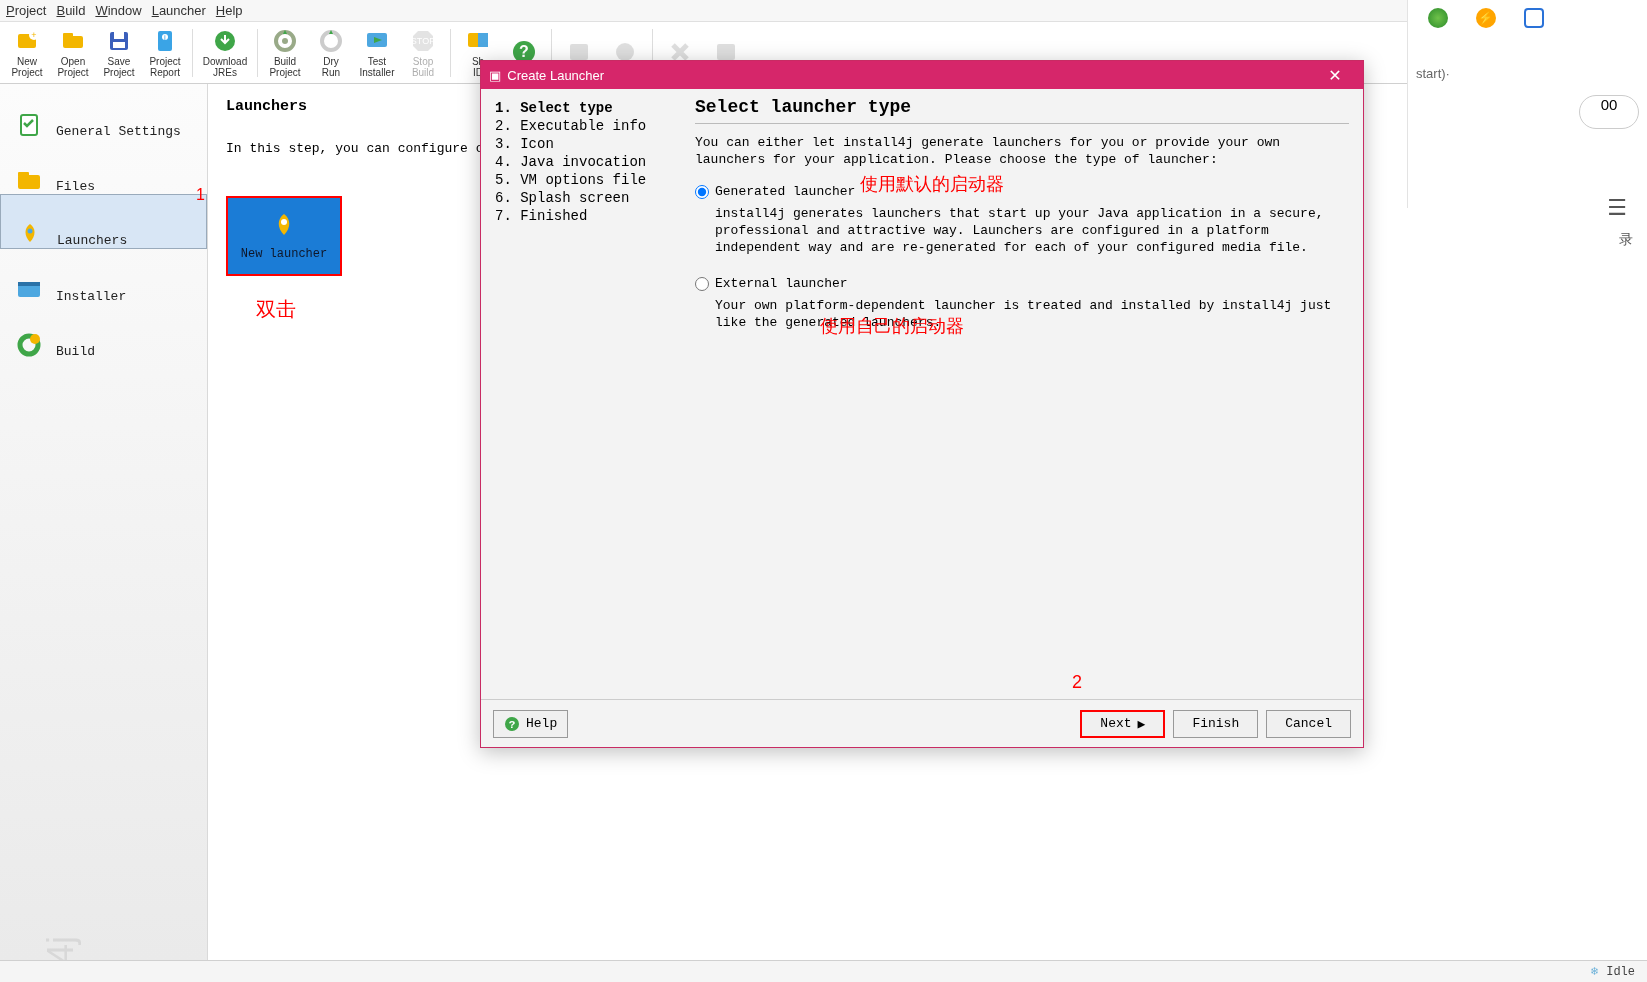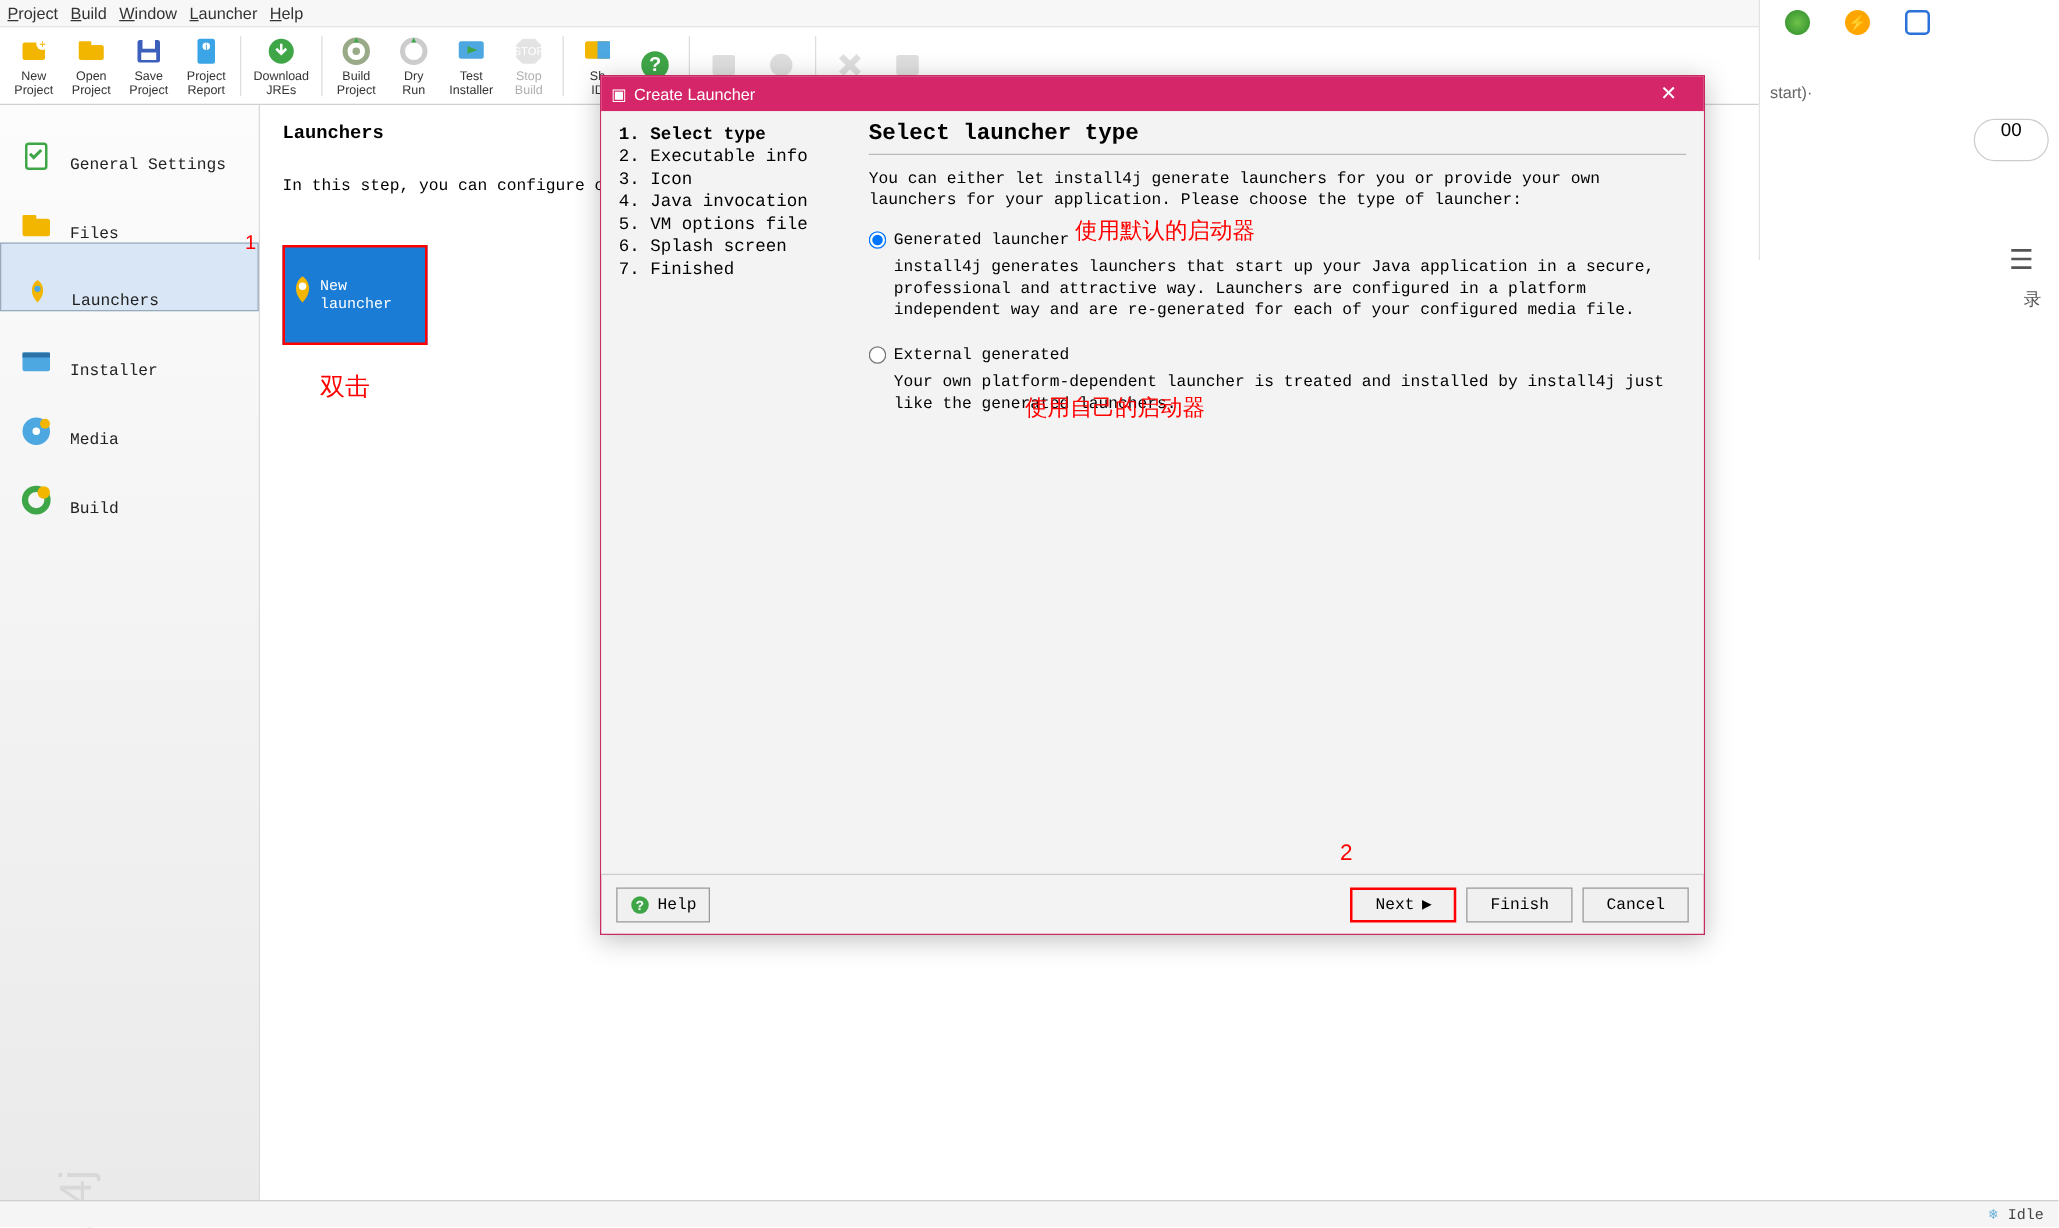--- a/index.html
+++ b/index.html
@@ -98,23 +98,24 @@
 }
 .launcher-tile {
   position: absolute;
   top: 196px;
   left: 226px;
   width: 116px;
   height: 80px;
   background: #1b7cd6;
   border: 2px solid red;
   display: flex;
+  flex-direction: column;
   align-items: center;
   justify-content: center;
-  color: #ffffff;
+  color: #0f172a;
   font-family: "Courier New", monospace;
   font-size: 12px;
 }
 .launcher-tile .roc { width: 28px; height: 28px; margin-bottom: 8px; }
 .ann1 {
   position: absolute;
   top: 186px;
   left: 196px;
   color: red;
   font-size: 16px;
@@ -417,30 +418,20 @@
       <span>Launchers</span>
     </div>
     <div class="side-item">
       <div class="side-ic">
           <svg width="28" height="28">
             <rect x="3" y="6" width="22" height="15" fill="#4da7e0" rx="2"></rect>
             <rect x="3" y="6" width="22" height="4" fill="#2a72a8"></rect>
           </svg>
         </div>
       <span>Installer</span>
-    </div>
-    <div class="side-item">
-      <div class="side-ic">
-          <svg width="28" height="28">
-            <circle cx="14" cy="14" r="11" fill="#4da7e0"></circle>
-            <circle cx="14" cy="14" r="3" fill="#fff"></circle>
-            <circle cx="21" cy="8" r="4" fill="#f3b600"></circle>
-          </svg>
-        </div>
-      <span>Media</span>
     </div>
     <div class="side-item">
       <div class="side-ic">
           <svg width="28" height="28">
             <circle cx="14" cy="14" r="9" fill="none" stroke="#3fa648" stroke-width="5"></circle>
             <circle cx="20" cy="8" r="5" fill="#f3b600"></circle>
           </svg>
         </div>
       <span>Build</span>
     </div>
@@ -490,21 +481,21 @@
       <div class="dlg-desc">You can either let install4j generate launchers for you or provide your own launchers for your application. Please choose the type of launcher:</div>
 
       <label class="opt">
         <input type="radio" checked="" style="">
         <span>Generated launcher</span>
       </label>
       <div class="opt-desc">install4j generates launchers that start up your Java application in a secure, professional and attractive way. Launchers are configured in a platform independent way and are re-generated for each of your configured media file.</div>
 
       <label class="opt">
         <input type="radio" style="">
-        <span>External generated</span>
+        <span>External launcher</span>
       </label>
       <div class="opt-desc">Your own platform-dependent launcher is treated and installed by install4j just like the generated launchers.</div>
     </div>
   </div>
   <div class="dlg-footer">
     <button class="btn help">
       <svg width="16" height="16">
           <circle cx="8" cy="8" r="7" fill="#3fa648"></circle>
           <text x="8" y="12" text-anchor="middle" fill="#fff" font-size="11" font-weight="bold">?</text>
         </svg>

